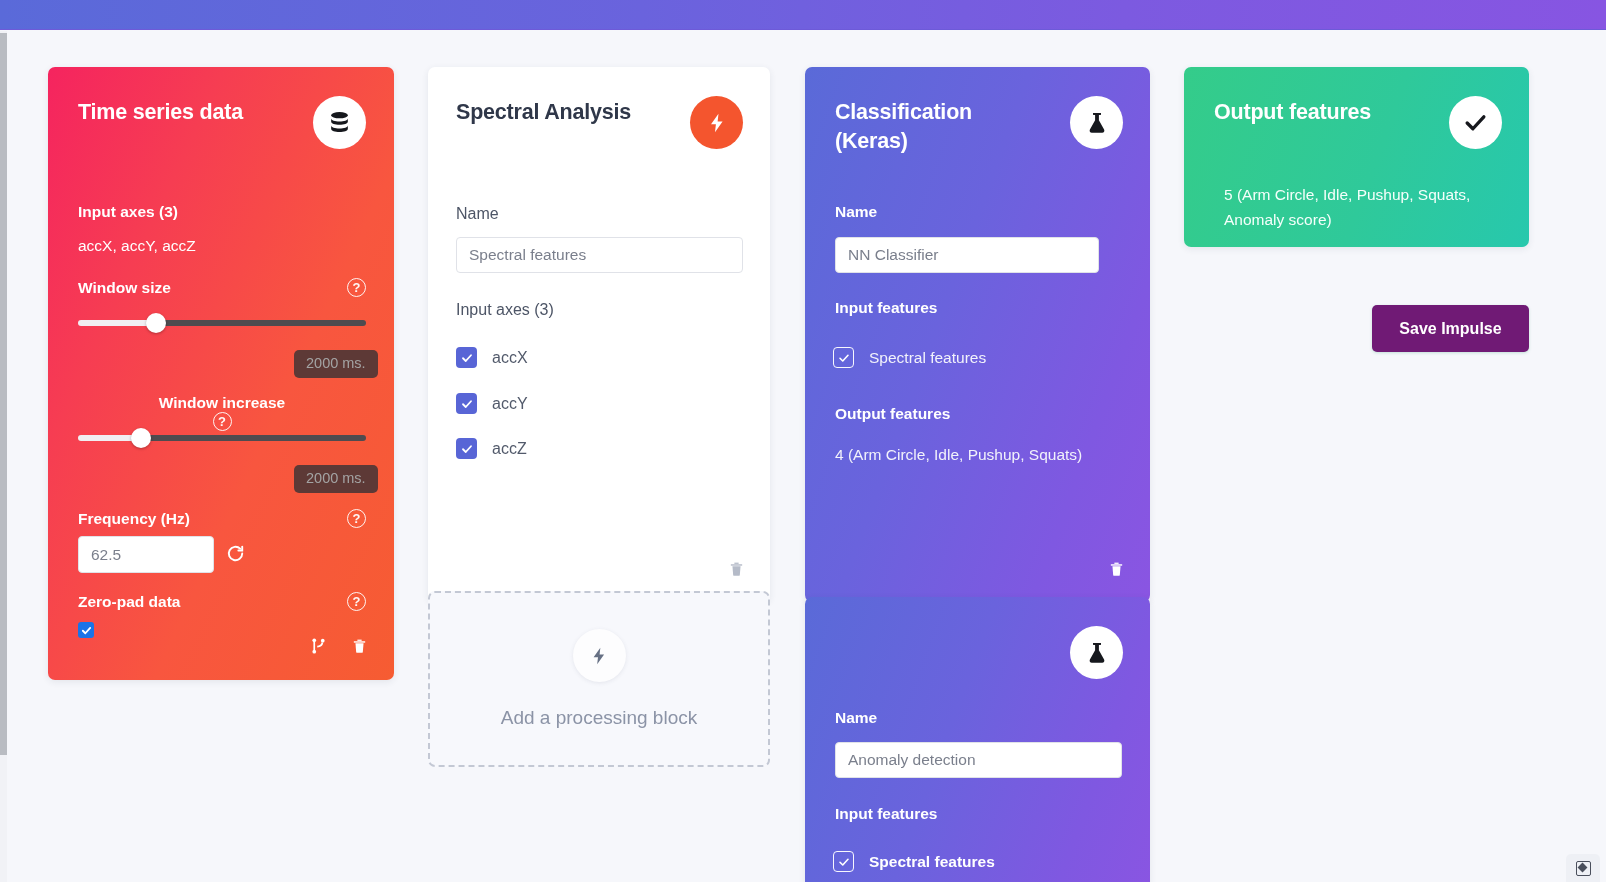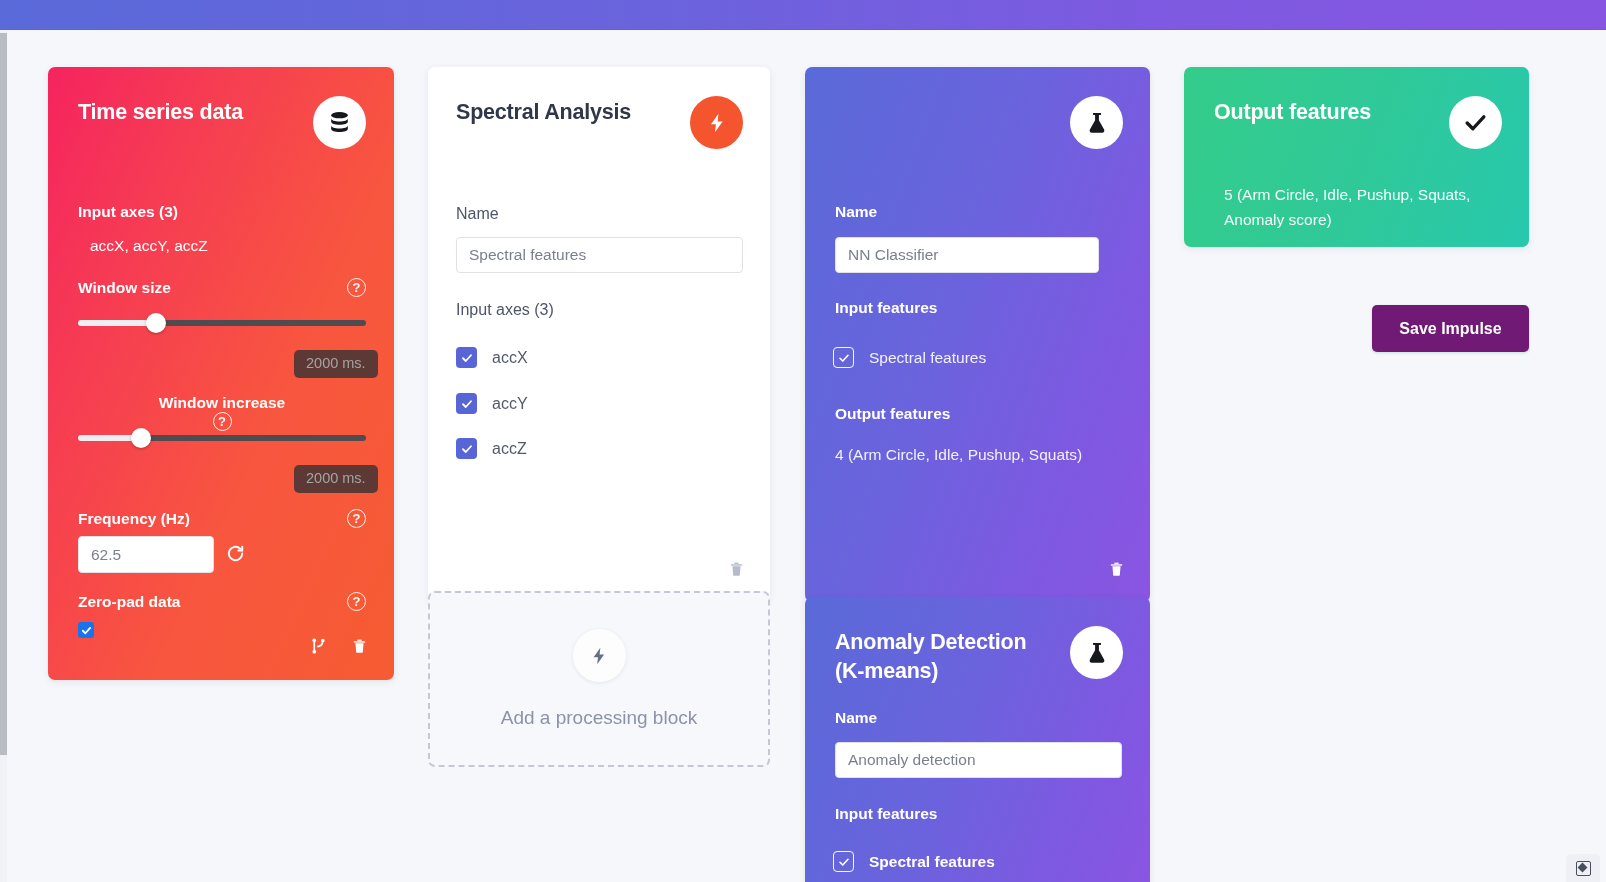--- a/index.html
+++ b/index.html
@@ -360,21 +360,21 @@
 
       <div class="icon-badge white">
         <svg width="25" height="25" viewBox="0 0 24 24" fill="#16181d">
           <ellipse cx="12" cy="5" rx="8" ry="3"></ellipse>
           <path d="M4 8.2c0 1.6 3.6 2.9 8 2.9s8-1.3 8-2.9v3.1c0 1.6-3.6 2.9-8 2.9s-8-1.3-8-2.9z"></path>
           <path d="M4 14.8c0 1.6 3.6 2.9 8 2.9s8-1.3 8-2.9v3.4c0 1.6-3.6 2.9-8 2.9s-8-1.3-8-2.9z"></path>
         </svg>
       </div>
 
       <div style="position:absolute;left:30px;top:136px;" class="lbl-strong">Input axes (3)</div>
-      <div style="position:absolute;left:42px;top:170px;" class="lbl-plain">accX, accY, accZ</div>
+      <div style="position:absolute;left:30px;top:170px;" class="lbl-plain">accX, accY, accZ</div>
 
       <div class="field-row" style="top:211px;">
         <span class="lbl-strong">Window size</span>
         <span class="qmark">?</span>
       </div>
       <div class="slider" style="top:253px;">
         <div class="track-filled" style="width:27%;"></div>
         <div class="track-rest" style="width:73%;"></div>
         <div class="thumb" style="left:calc(27% - 10px);"></div>
       </div>
@@ -484,20 +484,21 @@
     <div class="add-block">
       <span class="add-circle">
         <svg width="20" height="20" viewBox="0 0 24 24" fill="#667084">
           <path d="M13.6 2L5.5 13.4h5.3L9.8 22l8.3-11.7h-5.4z"></path>
         </svg>
       </span>
       <span class="add-text">Add a processing block</span>
     </div>
 
     <div class="card card-purple card-class">
+      <div class="card-title">Classification (Keras)</div>
 
       <div class="icon-badge white">
         <svg width="24" height="24" viewBox="0 0 24 24" fill="#16181d">
           <path d="M9 2h6v1.8h-1.1v5.4l5.2 9.3c.8 1.5-.2 3.3-1.9 3.3H6.8c-1.7 0-2.7-1.8-1.9-3.3l5.2-9.3V3.8H9z"></path>
           <rect x="8" y="2" width="8" height="1.9"></rect>
         </svg>
       </div>
 
       <div style="position:absolute;left:30px;top:136px;" class="p-label-strong">Name</div>
       <input class="text-input" style="left: 30px; top: 170px; width: 264px; height: 36px;" value="NN Classifier">
@@ -519,21 +520,20 @@
       <span class="trash" style="right:25px;bottom:20px;">
         <svg width="17" height="18" viewBox="0 0 24 24" fill="#ffffff">
           <path d="M4 5.3h16v2H4z"></path>
           <path d="M9 3h6v1.8H9z"></path>
           <path d="M6.3 8.2h11.4l-1 12.1c-.1.9-.6 1.4-1.4 1.4H8.7c-.8 0-1.3-.5-1.4-1.4z"></path>
         </svg>
       </span>
     </div>
 
     <div class="card card-purple card-anom">
-      <div class="card-title">Anomaly Detection (K-means)</div>
 
       <div class="icon-badge white">
         <svg width="24" height="24" viewBox="0 0 24 24" fill="#16181d">
           <path d="M9 2h6v1.8h-1.1v5.4l5.2 9.3c.8 1.5-.2 3.3-1.9 3.3H6.8c-1.7 0-2.7-1.8-1.9-3.3l5.2-9.3V3.8H9z"></path>
           <rect x="8" y="2" width="8" height="1.9"></rect>
         </svg>
       </div>
 
       <div style="position:absolute;left:30px;top:112px;" class="p-label-strong">Name</div>
       <input class="text-input" style="left: 30px; top: 145px; width: 287px; height: 36px;" value="Anomaly detection">

